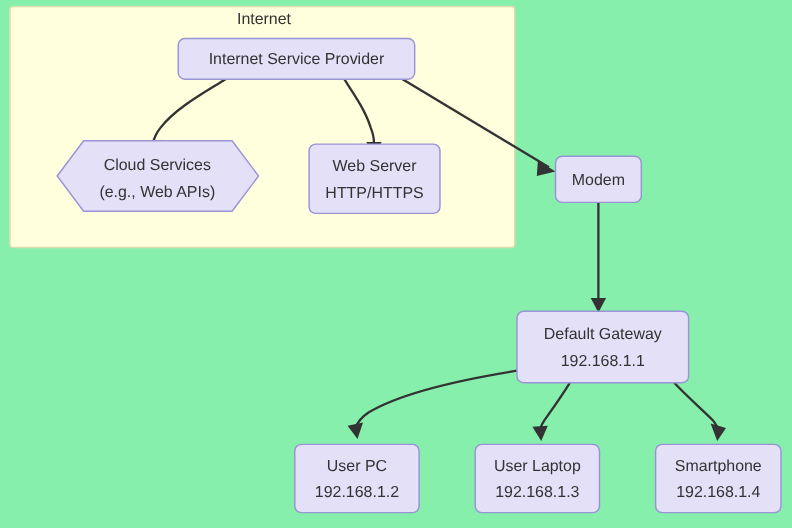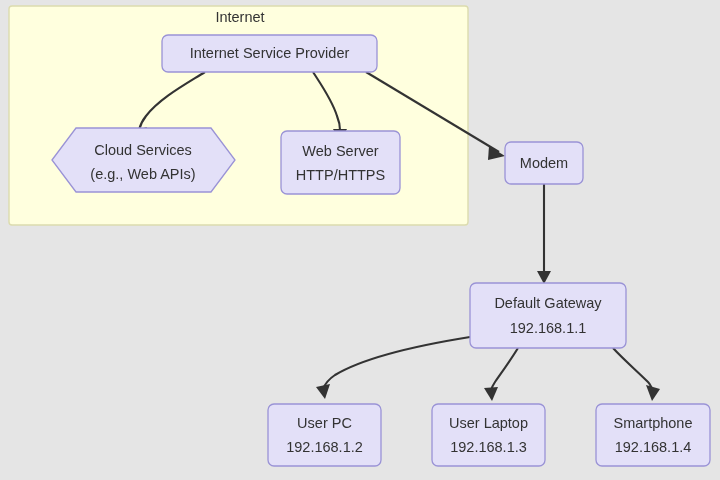--- a/index.html
+++ b/index.html
@@ -4,21 +4,21 @@
 <style>
   html, body {
     margin: 0;
     padding: 0;
     background: #ffffff;
   }
   #diagram-root {
     position: relative;
     width: 720px;
     height: 480px;
-    background: #e5e5e5;
+    background: #86efac;
     font-family: "Liberation Sans", "DejaVu Sans", sans-serif;
     overflow: hidden;
   }
   svg#diagram-svg {
     position: absolute;
     top: 0;
     left: 0;
     width: 720px;
     height: 480px;
   }

